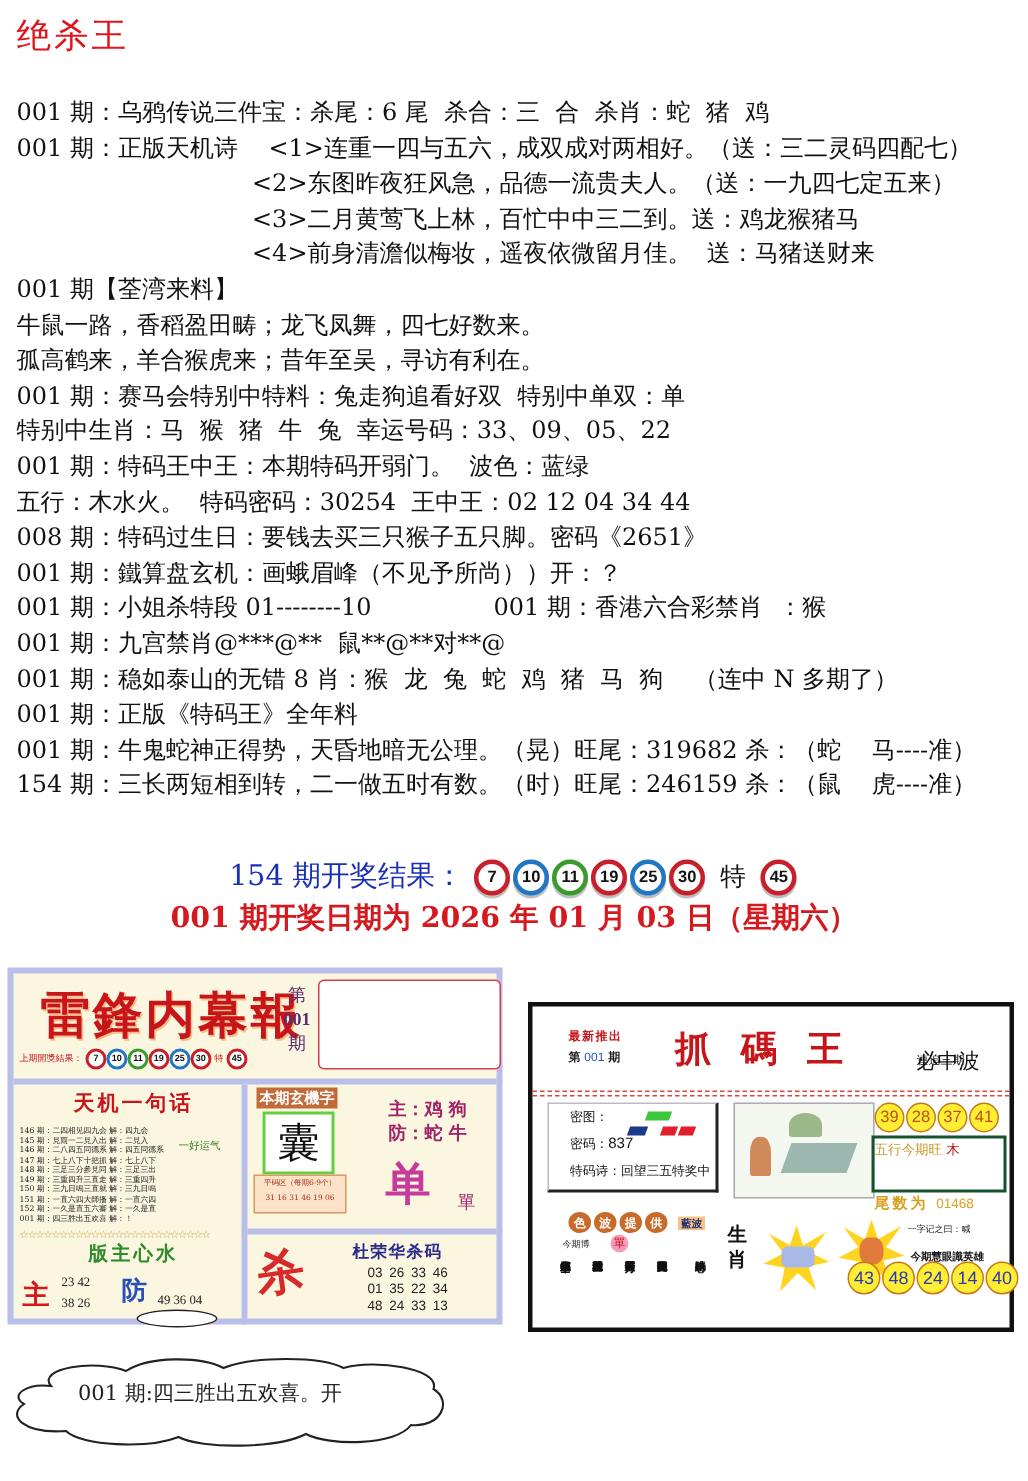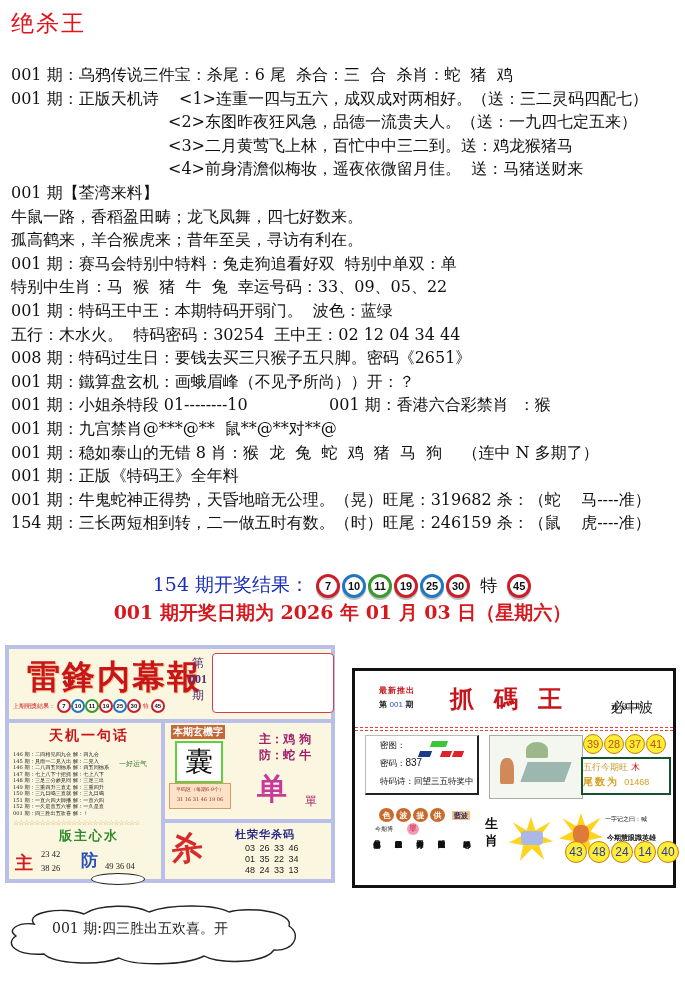--- a/index.html
+++ b/index.html
@@ -101,21 +101,21 @@
   .rp .pic .p3 { position: absolute; left: 34px; top: 26px; width: 44px; height: 20px; background: #9cb6b0; transform: skewX(-20deg); }
   .rp .topballs { position: absolute; left: 228px; top: 62px; white-space: nowrap; }
   .rp .yball { display: inline-block; width: 20px; height: 20px; border-radius: 50%; background: #ffee33;
                border: 1px solid #c47a1a; box-sizing: border-box; color: #c05010; font-size: 11px;
                font-family: "Liberation Sans", sans-serif; text-align: center; line-height: 18px; margin-right: 1px; }
   .rp .yball.blue { color: #2a3ab0; width: 22px; height: 22px; line-height: 20px; font-size: 12px; }
   .rp .wxbox { position: absolute; left: 226px; top: 86px; width: 90px; height: 38px; border: 2px solid #14532d;
                box-sizing: border-box; padding-left: 0; }
   .rp .wx1 { font-size: 9px; color: #c89a30; line-height: 16px; }
   .rp .wx1 span { color: #c8151a; }
-  .rp .wx2 { font-size: 10px; color: #d8a020; line-height: 14px; letter-spacing: 2px; }
+  .rp .wx2 { font-size: 10px; color: #d8a020; line-height: 14px; letter-spacing: 2px; margin-top: 20px; }
   .rp .wx2 span { font-family: "Liberation Sans", sans-serif; letter-spacing: 0; font-size: 9px; }
   .rp .stp { position: absolute; left: 12px; top: 132px; white-space: nowrap; margin-left: 12px; }
   .rp .stp .c { display: inline-block; width: 15px; height: 14px; border-radius: 50%; background: #c86a2a;
                 color: #fff; font-size: 8px; text-align: center; line-height: 14px; margin-right: 2px; font-weight: bold; }
   .rp .stp .lb { font-size: 7px; color: #1a2a6a; font-weight: bold; background: #f5c28a; padding: 0 2px; }
   .rp .jqs { position: absolute; left: 20px; top: 152px; font-size: 6px; color: #222; }
   .rp .jqs span { display: inline-block; width: 12px; height: 12px; background: #f59ab8; border-radius: 50%; color: #c8151a;
                   text-align: center; line-height: 12px; font-size: 8px; margin-left: 14px; }
   .rp .poem { position: absolute; left: 18px; top: 164px; display: flex; gap: 14px; font-size: 7px; line-height: 7.5px; color: #111; }
   .rp .poem div { writing-mode: vertical-rl; letter-spacing: 0; font-weight: bold; }

